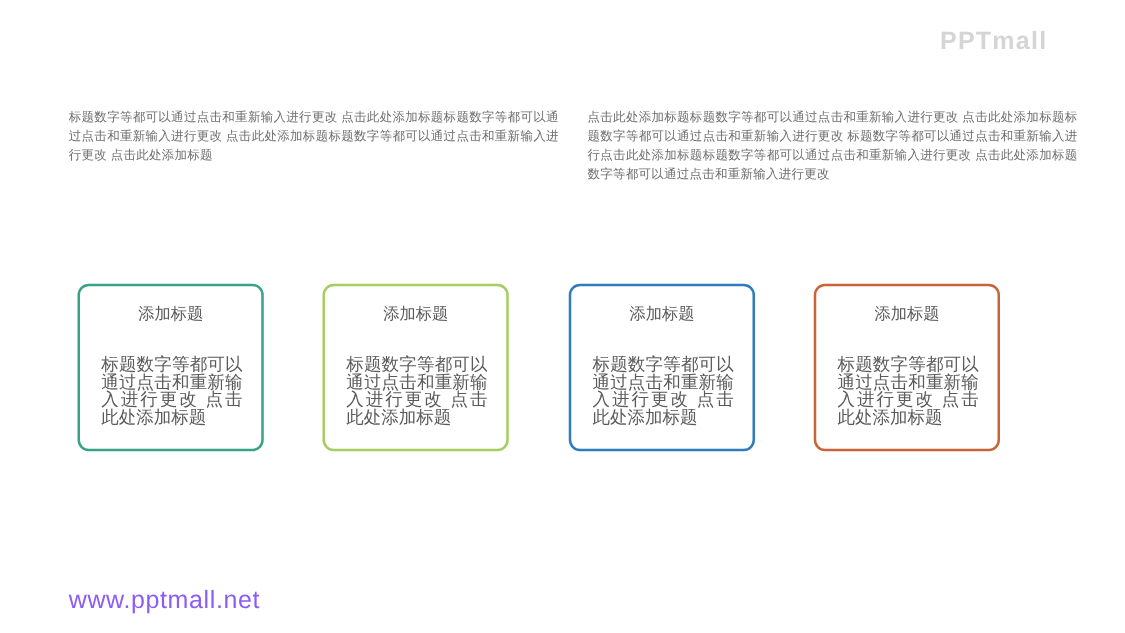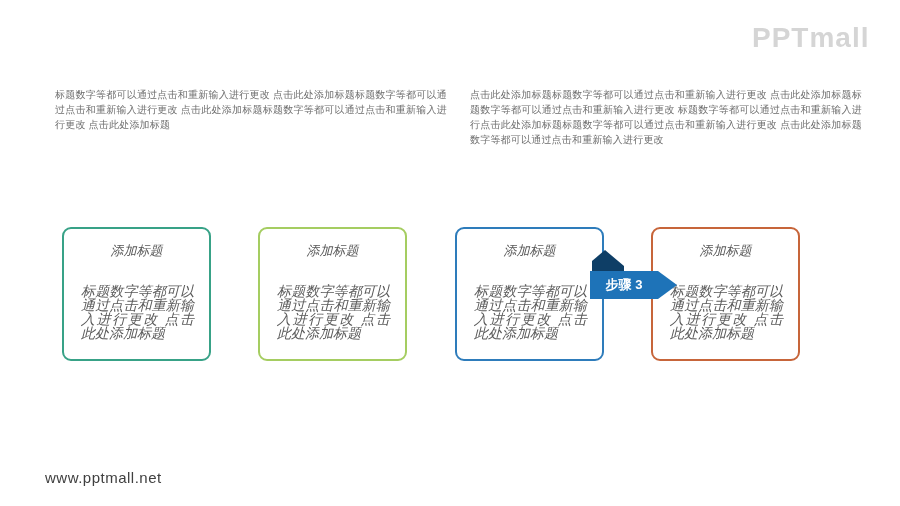--- a/index.html
+++ b/index.html
@@ -11,21 +11,21 @@
     width: 900px;
     height: 506px;
     background: #ffffff;
     overflow: hidden;
   }
 
   .logo {
     position: absolute;
     left: 752px;
     top: 22px;
-    font-size: 28px;
+    font-size: 20px;
     font-weight: bold;
     letter-spacing: 1px;
     color: #d5d5d5;
   }
 
   .intro {
     position: absolute;
     top: 87px;
     width: 392px;
     font-size: 10px;
@@ -39,21 +39,20 @@
 
   .step-box {
     position: absolute;
     top: 227px;
     width: 149px;
     height: 134px;
     background: #ffffff;
     border: 2px solid #15803d;
     border-radius: 9px;
     z-index: 1;
-    font-style: italic;
   }
   .step-box .box-title {
     margin-top: 13px;
     text-align: center;
     font-size: 13px;
     color: #595959;
   }
   .step-box .box-body {
     margin: 24px 15px 0 17px;
     font-size: 14px;
@@ -72,25 +71,25 @@
   .step-banner svg { display: block; }
   .step-banner text {
     font-family: "Liberation Sans", "DejaVu Sans", sans-serif;
     font-size: 13px;
     font-weight: 600;
     fill: #ffffff;
   }
 
   .footer-url {
     position: absolute;
-    left: 45px;
+    left: 55px;
     top: 469px;
-    font-size: 15px;
+    font-size: 20px;
     letter-spacing: 0.5px;
-    color: #404040;
+    color: #8b5cf6;
   }
 </style>
 </head>
 <body>
 
 <div class="slide">
 
   <div class="logo">PPTmall</div>
 
   <div class="intro right-block">点击此处添加标题标题数字等都可以通过点击和重新输入进行更改 点击此处添加标题标题数字等都可以通过点击和重新输入进行更改 标题数字等都可以通过点击和重新输入进行点击此处添加标题标题数字等都可以通过点击和重新输入进行更改 点击此处添加标题数字等都可以通过点击和重新输入进行更改</div>
@@ -112,24 +111,17 @@
     <div class="box-body">标题数字等都可以通过点击和重新输入进行更改 点击此处添加标题</div>
   </div>
 
   <div class="step-box" style="left: 651px; border-color: rgb(199, 101, 58);">
     <div class="box-title">添加标题</div>
     <div class="box-body">标题数字等都可以通过点击和重新输入进行更改 点击此处添加标题</div>
   </div>
 
 
 
-  <div class="step-banner" style="left:590px">
-    <svg width="88" height="52" viewBox="0 0 88 52">
-      <polygon points="2,26 2,14 15,3 34,19 34,26" fill="#0e3e66"></polygon>
-      <polygon points="0,24 68,24 87,38 68,52 0,52" fill="#1e73b8"></polygon>
-      <text x="34" y="42" text-anchor="middle">步骤 3</text>
-    </svg>
-  </div>
 
 
   <div class="footer-url">www.pptmall.net</div>
 
 </div>
 
 </body></html>

